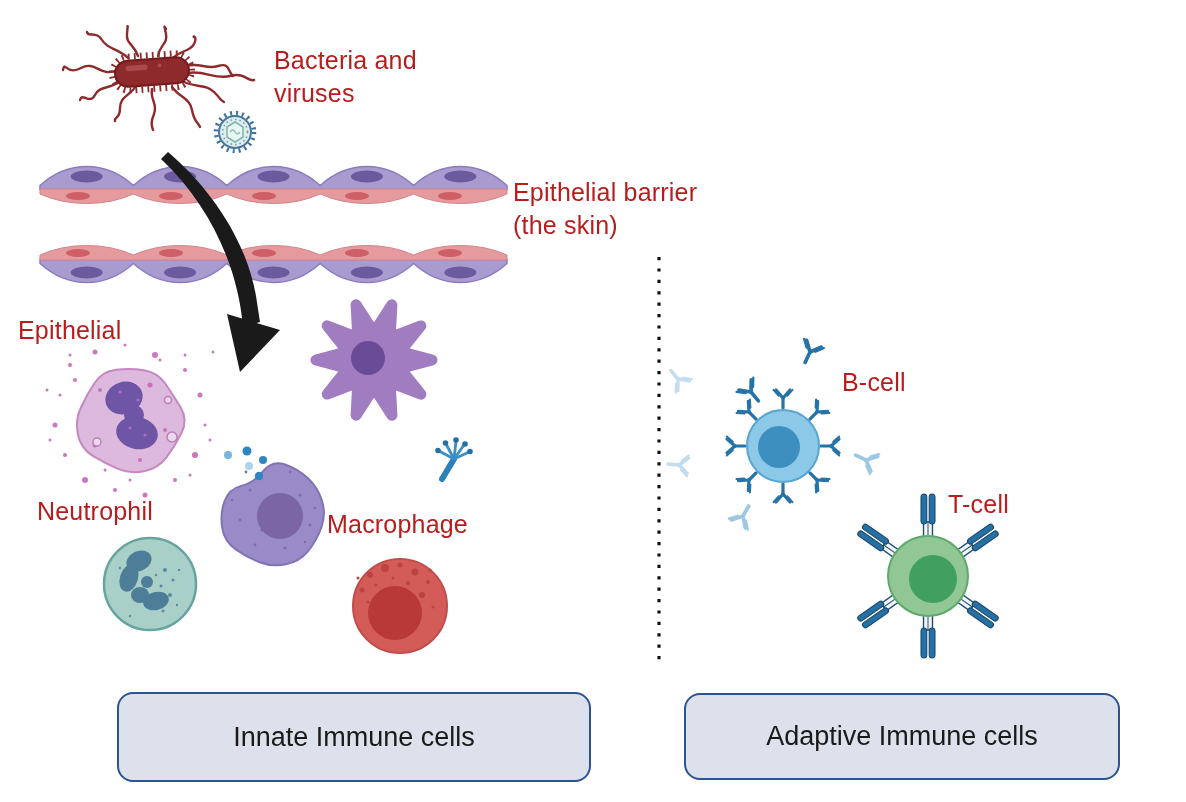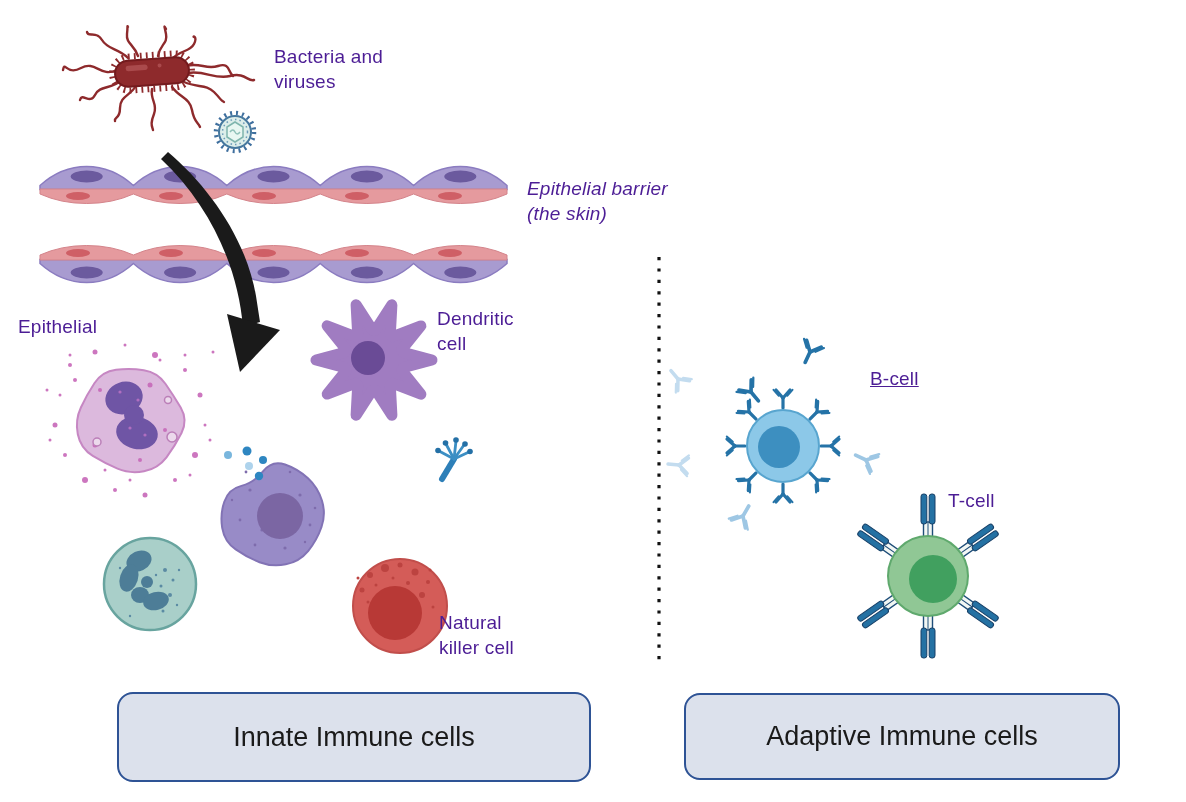--- a/index.html
+++ b/index.html
@@ -2,32 +2,32 @@
 <html><head>
 <meta charset="utf-8">
 <style>
   html,body{margin:0;padding:0;background:#fff;}
   #stage{
     position:relative;width:1186px;height:802px;background:#ffffff;overflow:hidden;
     font-family:"Liberation Sans","DejaVu Sans",sans-serif;color:#1a1a1a;
   }
   #art{position:absolute;left:0;top:0;}
   .lbl{
-    position:absolute;font-size:19px;line-height:1.33;white-space:pre-line;
-    color:#4c1d95;letter-spacing:0.2px;
+    position:absolute;font-size:25px;line-height:1.33;white-space:pre-line;
+    color:#b91c1c;letter-spacing:0.2px;
   }
   .lbl-pathogens{left:274px;top:44px;}
-  .lbl-barrier{left:527px;top:176px;font-style:italic;}
+  .lbl-barrier{left:513px;top:176px;}
   .lbl-eosinophil{left:18px;top:314px;}
   .lbl-dendritic{left:437px;top:306px;}
   .lbl-complement{left:476px;top:412px;}
   .lbl-neutrophil{left:37px;top:495px;}
   .lbl-macrophage{left:327px;top:508px;}
   .lbl-nk{left:439px;top:610px;}
-  .lbl-bcell{left:870px;top:366px;text-decoration:underline;}
+  .lbl-bcell{left:842px;top:366px;}
   .lbl-tcell{left:948px;top:488px;text-align:right;}
   .group-box{
     position:absolute;background:#dce1ec;border:2.5px solid #2e5395;border-radius:16px;
     display:flex;align-items:center;justify-content:center;font-size:27px;
   }
   .box-innate{left:117px;top:692px;width:470px;height:86px;}
   .box-adaptive{left:684px;top:693px;width:432px;height:83px;}
 </style>
 </head>
 <body>
@@ -299,24 +299,22 @@
     <circle cx="928" cy="576" r="40" fill="#90c795" stroke="#5fa96d" stroke-width="2"></circle>
     <circle cx="933" cy="579" r="24" fill="#41a05f"></circle>
   </g>
 </svg>
 
 <div class="lbl lbl-pathogens">Bacteria and
 viruses</div>
 <div class="lbl lbl-barrier">Epithelial barrier
 (the skin)</div>
 <div class="lbl lbl-eosinophil">Epithelial</div>
-<div class="lbl lbl-dendritic">Dendritic
-cell</div>
-<div class="lbl lbl-nk">Natural
-killer cell</div>
+<div class="lbl lbl-neutrophil">Neutrophil</div>
+<div class="lbl lbl-macrophage">Macrophage</div>
 <div class="lbl lbl-bcell">B-cell</div>
 <div class="lbl lbl-tcell">T-cell</div>
 
 <div class="group-box box-adaptive">
   <span>Adaptive Immune cells</span>
 </div>
 <div class="group-box box-innate">
   <span>Innate Immune cells</span>
 </div>
 

